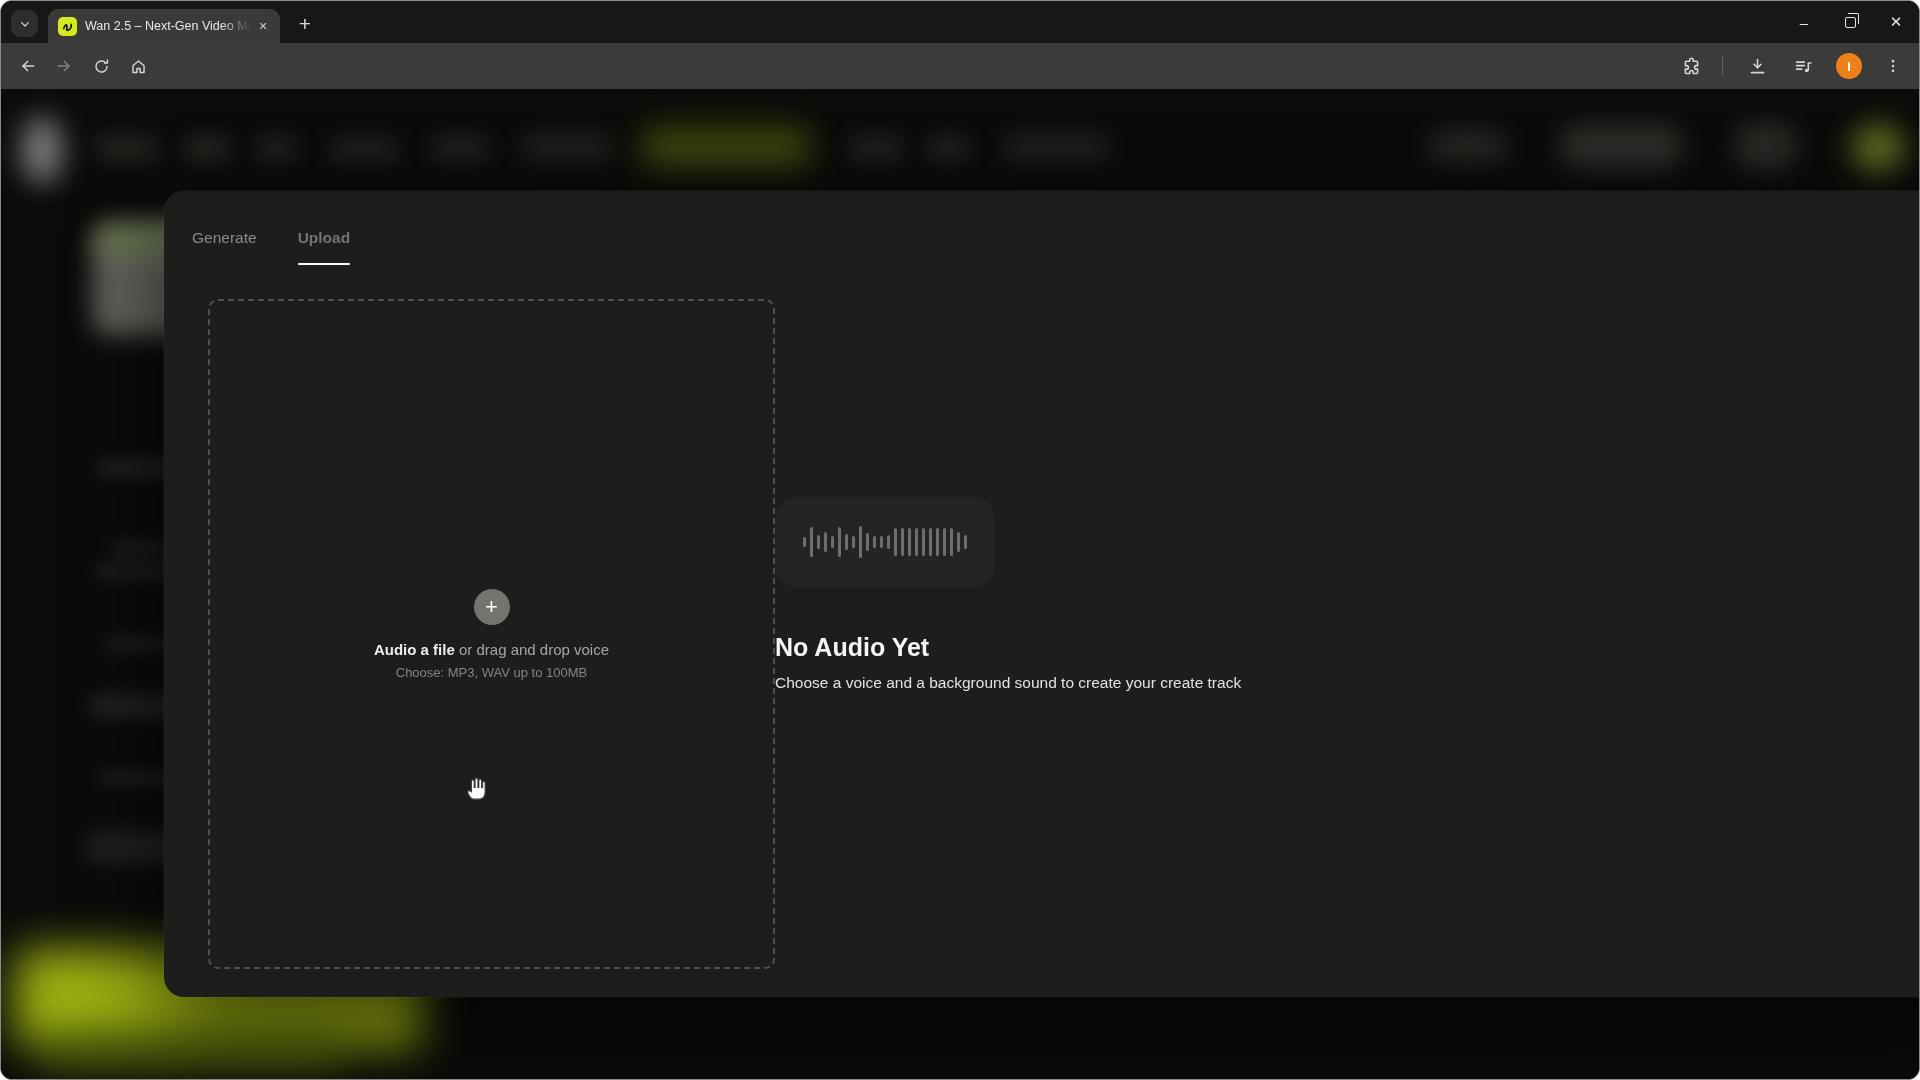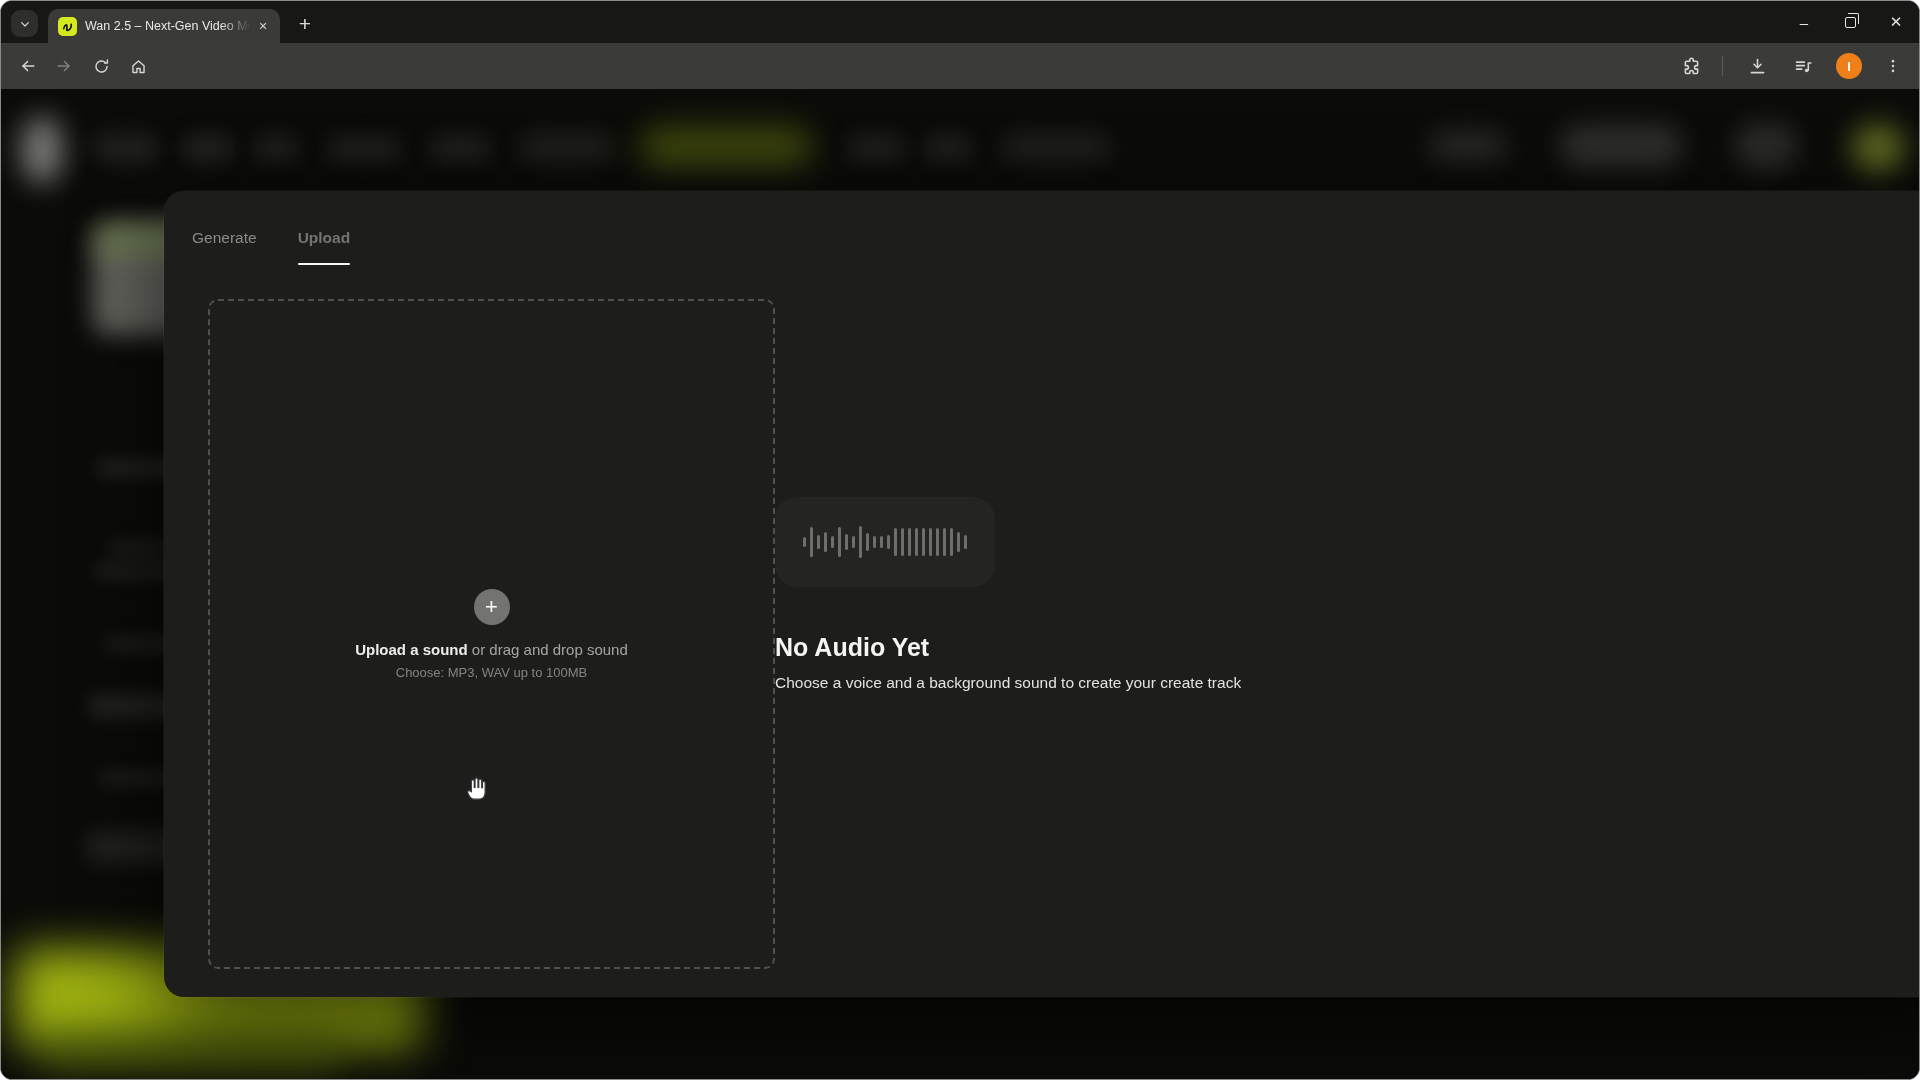--- a/index.html
+++ b/index.html
@@ -185,21 +185,21 @@
           <span>Generate</span>
         </div>
         <div class="mtab active">
           <span>Upload</span>
           <span class="underline"></span>
         </div>
       </div>
 
       <div class="dropzone">
         <div class="plus-circle">+</div>
-        <div class="dz-cta"><b>Upload a sound</b><span> or drag and drop sound</span></div>
+        <div class="dz-cta"><b>Audio a file</b><span> or drag and drop voice</span></div>
         <div class="dz-hint">Choose: MP3, WAV up to 100MB</div>
       </div>
 
       <div class="empty-panel">
         <div class="wave-box">
             <div class="wbar" style="height: 10px;"></div>
             <div class="wbar" style="height: 30px;"></div>
             <div class="wbar" style="height: 14px;"></div>
             <div class="wbar" style="height: 20px;"></div>
             <div class="wbar" style="height: 12px;"></div>

